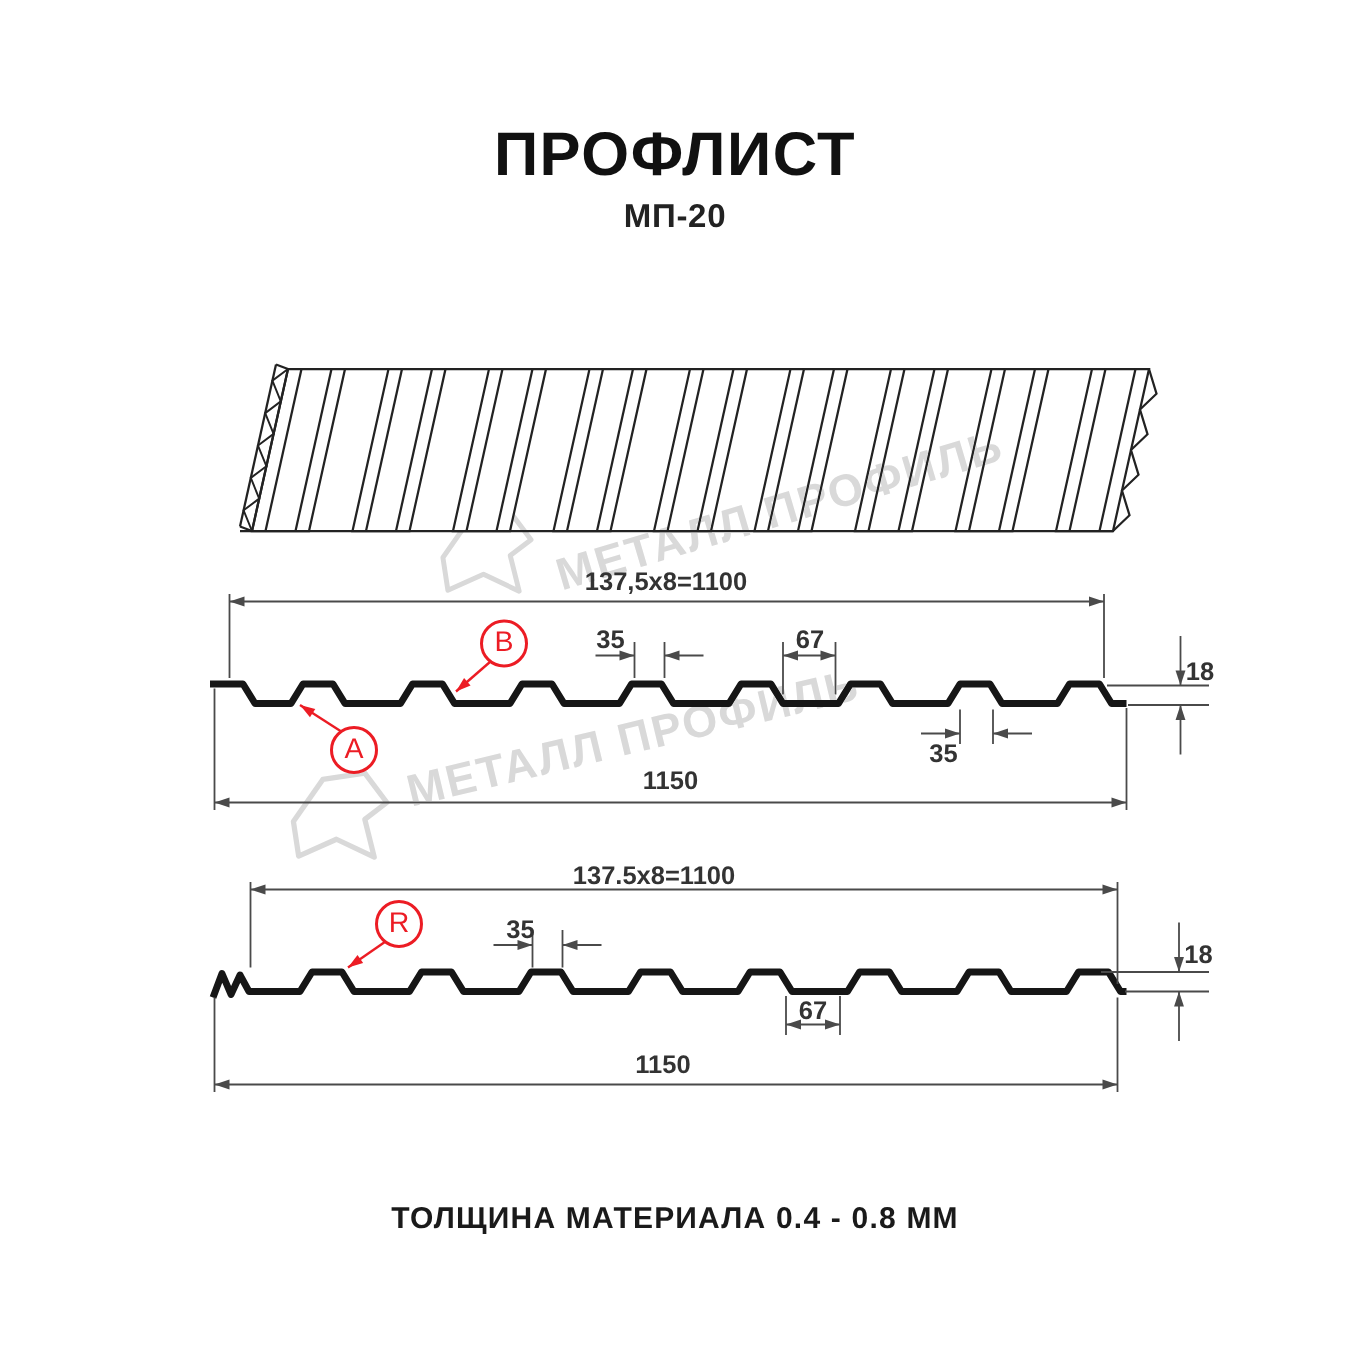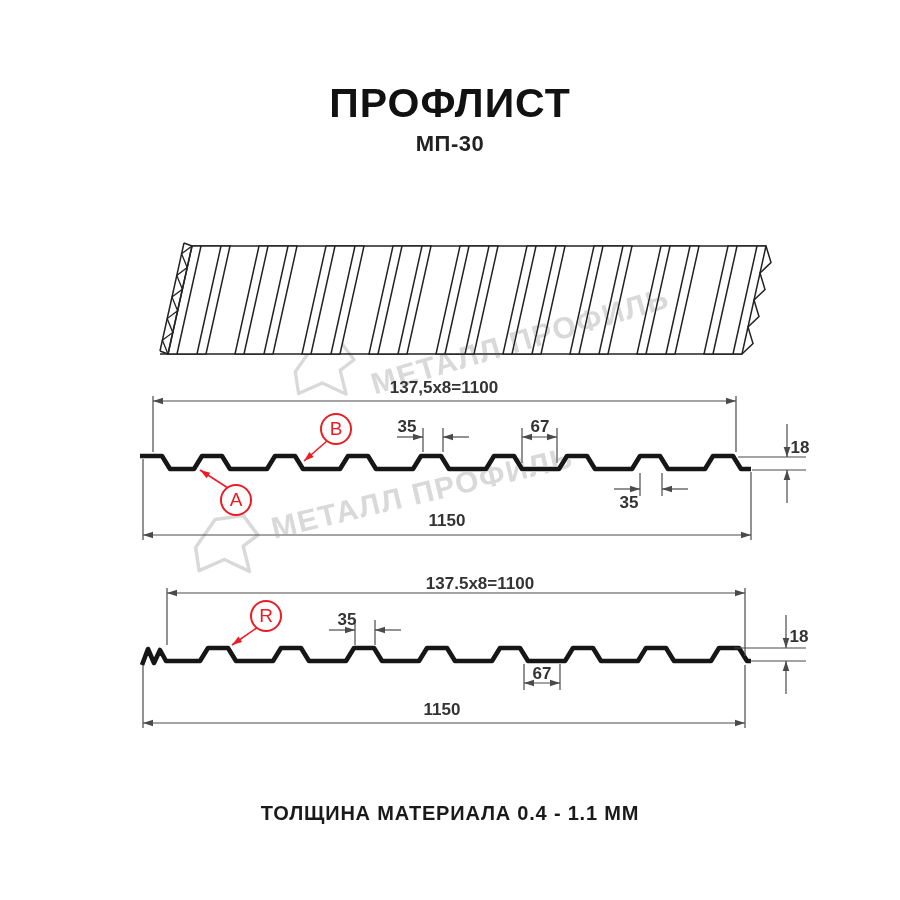--- a/index.html
+++ b/index.html
@@ -21,21 +21,21 @@
   #wm1{left:372px;top:368px;transform:rotate(-16.5deg);}
   #wm2{left:272px;top:512px;transform:rotate(-13.5deg);}
   svg#draw{position:absolute;left:0;top:0;z-index:2;}
 </style>
 </head>
 <body>
 
 <div id="stage">
 
   <div class="ttl">ПРОФЛИСТ</div>
-  <div class="sub">МП-30</div>
+  <div class="sub">МП-20</div>
 
   <div id="wm1" class="wm-text">МЕТАЛЛ ПРОФИЛЬ</div>
   <div id="wm2" class="wm-text">МЕТАЛЛ ПРОФИЛЬ</div>
 
   <svg id="draw" width="900" height="900" viewBox="0 0 900 900">
       <path d="M8,48 L36,8 L76,2 L97,30 L76,46 L85,82 L49,65 L13,81 Z" transform="translate(290,340) scale(0.66)" fill="none" stroke="#d9d9d9" stroke-width="5" stroke-linejoin="round"></path>
       <path d="M8,48 L36,8 L76,2 L97,30 L76,46 L85,82 L49,65 L13,81 Z" transform="translate(190,514) scale(0.70)" fill="none" stroke="#d9d9d9" stroke-width="5" stroke-linejoin="round"></path>
       <g stroke="#222" stroke-width="1.5" fill="none">
         <line x1="192" y1="246" x2="766" y2="246"></line>
         <line x1="160" y1="354" x2="742" y2="354"></line>
@@ -143,24 +143,24 @@
       <polygon points="232,645 238.34352898629777,636.5946659792725 242.10031484657782,642.0211344441215" fill="#ec1c24"></polygon>
     </svg>
 
   <div class="dim-label" style="left:444px;top:388px">137,5x8=1100</div>
   <div class="dim-label" style="left:407px;top:427px">35</div>
   <div class="dim-label" style="left:540px;top:427px">67</div>
   <div class="dim-label" style="left:629px;top:503px">35</div>
   <div class="dim-label" style="left:447px;top:521px">1150</div>
   <div class="dim-label" style="left:800px;top:448px">18</div>
 
-  <div class="dim-label" style="left:480px;top:584px">137.5x8=1100</div>
+  <div class="dim-label" style="left:436px;top:584px">137.5x8=1100</div>
   <div class="dim-label" style="left:347px;top:620px">35</div>
   <div class="dim-label" style="left:542px;top:674px">67</div>
   <div class="dim-label" style="left:442px;top:710px">1150</div>
   <div class="dim-label" style="left:799px;top:637px">18</div>
 
   <div class="badge" style="left:236px;top:500px">A</div>
   <div class="badge" style="left:336px;top:429px">B</div>
   <div class="badge" style="left:266px;top:616px">R</div>
 
-  <div class="foot">ТОЛЩИНА МАТЕРИАЛА 0.4 - 1.1 ММ</div>
+  <div class="foot">ТОЛЩИНА МАТЕРИАЛА 0.4 - 0.8 ММ</div>
 </div>
 
 </body></html>

